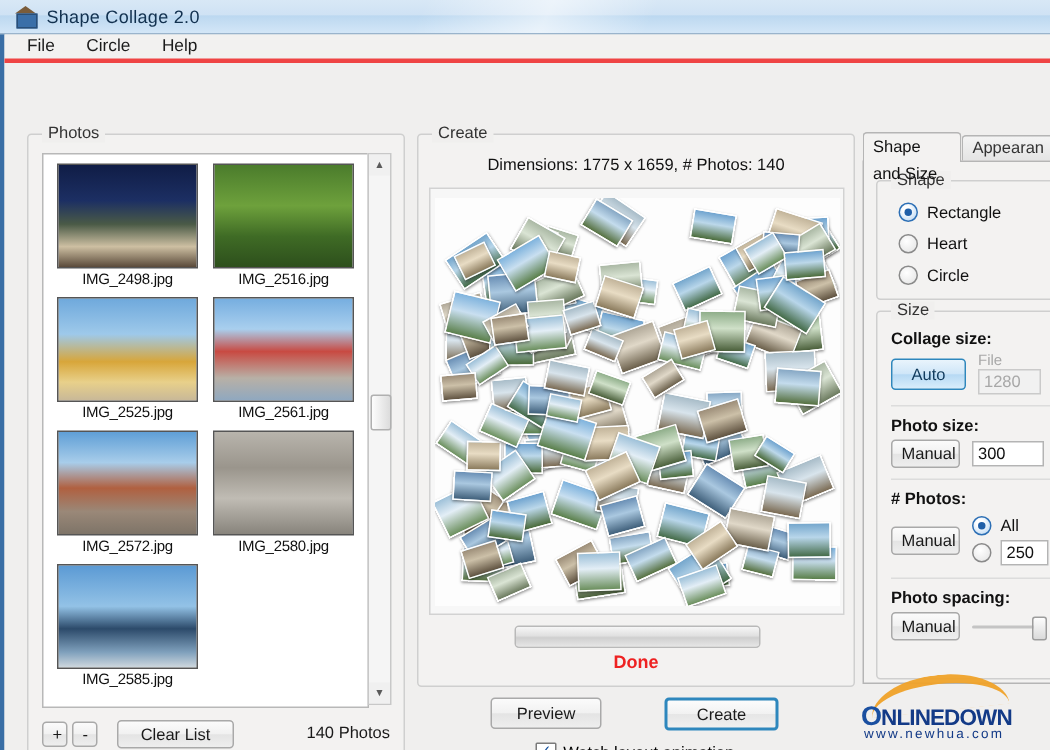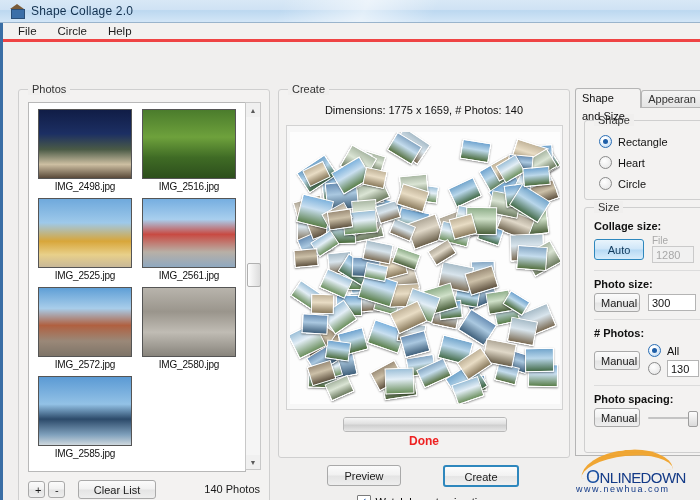--- a/index.html
+++ b/index.html
@@ -201,21 +201,21 @@
 
   
   .watermark{
     position:absolute;right:2px;bottom:2px;width:126px;height:46px;pointer-events:none;
     font-family:"Liberation Sans",sans-serif;
   }
   .wm-cn{
     position:absolute;right:2px;top:0;font-size:15px;font-weight:bold;color:#d02020;letter-spacing:0;
   }
   .wm-main{
-    position:absolute;left:2px;top:15px;font-size:15px;font-weight:normal;color:#133a87;letter-spacing:-.6px;margin-left:12px;
+    position:absolute;left:2px;top:15px;font-size:15px;font-weight:bold;color:#133a87;letter-spacing:-.6px;
   }
   .wm-o{color:#1a4fa0;font-size:18px;}
   .wm-url{
     position:absolute;left:4px;top:32px;font-size:9px;color:#133a87;letter-spacing:1.5px;
   }
   .wm-swoosh{
     position:absolute;left:8px;top:-2px;width:92px;height:18px;
     border-top:6px solid #f0a32a;border-radius:50%/100% 100% 0 0;
     transform:rotate(-6deg);opacity:.95;
   }
@@ -511,21 +511,21 @@
           <div class="sub-label"># Photos:</div>
           <div class="row">
             <button class="btn btn-manual">Manual</button>
             <div>
               <div class="radio-row" style="padding-left:0;height:17px;">
                 <span class="radio on"></span>
                 <span class="radio-label">All</span>
               </div>
               <div class="radio-row" style="padding-left:0;height:19px;">
                 <span class="radio"></span>
-                <span class="field" style="width:32px;">130</span>
+                <span class="field" style="width:32px;">250</span>
               </div>
             </div>
           </div>
 
           <div class="divider"></div>
 
           <div class="sub-label">Photo spacing:</div>
           <div class="row">
             <button class="btn btn-manual">Manual</button>
             <div class="slider">

